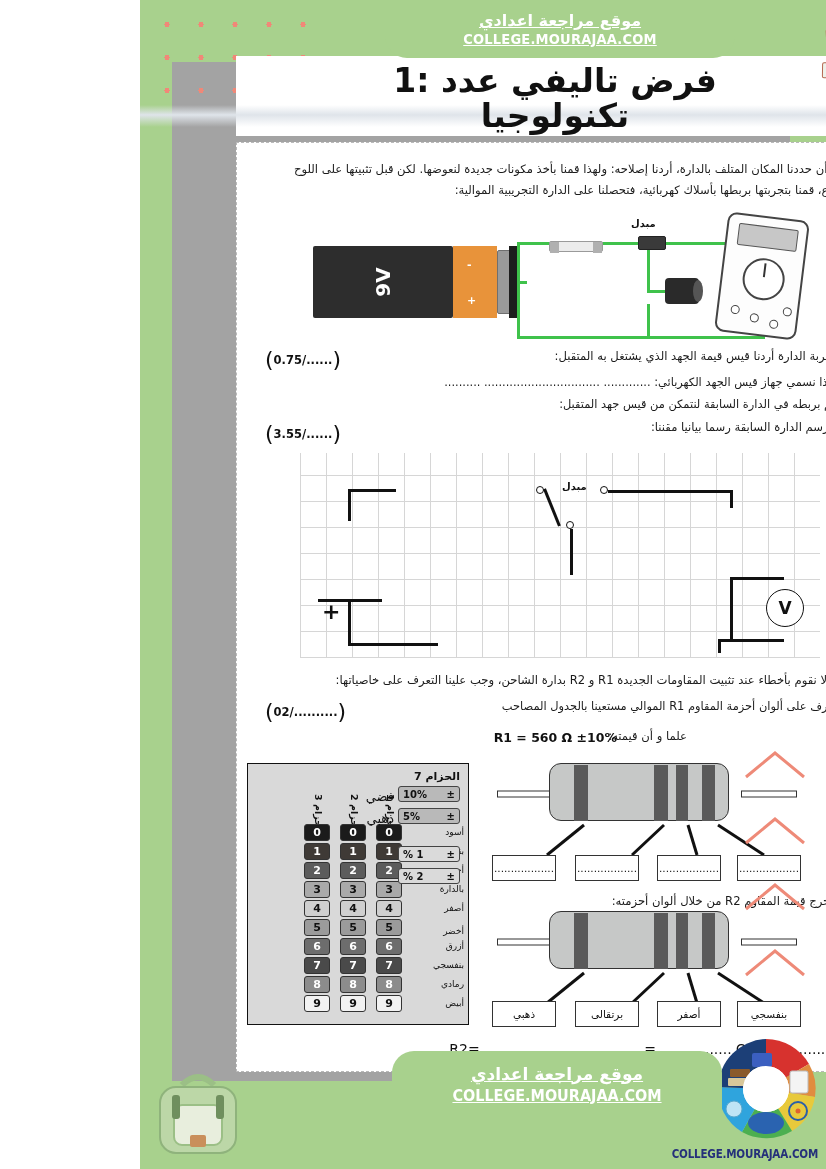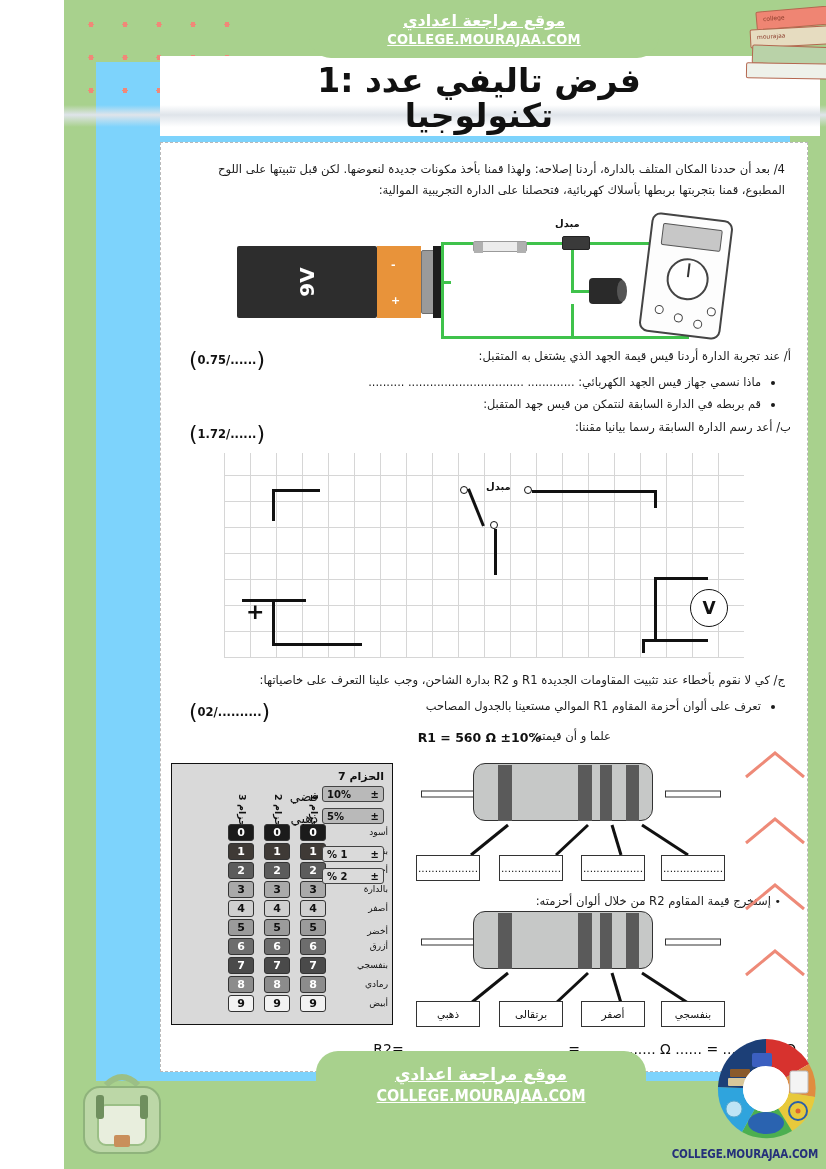--- a/index.html
+++ b/index.html
@@ -1,21 +1,21 @@
 <!DOCTYPE html>
 <html lang="ar" dir="rtl"><head>
 <meta charset="utf-8">
 <style>
   * { box-sizing: border-box; margin: 0; padding: 0; }
   html, body {
     width: 826px; height: 1169px;
     font-family: "DejaVu Sans", "Liberation Sans", sans-serif;
     background: #ffffff; overflow: hidden;
   }
-  .page { position: relative; width: 762px; height: 1169px; background:#7dd3fc; }
+  .page { position: relative; width: 686px; height: 1169px; background:#a3a3a3; }
 
   
   .band-top {
     position:absolute; left:0; top:0; width:826px; height:62px;
     background:#a8d18d;
   }
   .band-left {
     position:absolute; left:0; top:0; width:32px; height:1090px;
     background:#a8d18d;
   }
@@ -449,21 +449,21 @@
       <div class="q-line" style="padding-left:120px;">أ/ عند تجربة الدارة أردنا قيس قيمة الجهد الذي يشتغل به المتقبل:</div>
     </div>
 
     <ul class="bullets">
       <li>ماذا نسمي جهاز قيس الجهد الكهربائي: ............. ................................ ..........</li>
       <li>قم بربطه في الدارة السابقة لنتمكن من قيس جهد المتقبل:</li>
     </ul>
 
     <div style="position:relative; height:30px; margin-top:2px;">
       <div class="score" style="left:12px; top:4px;">
-        <span class="brk">(</span><span>....../1.72</span><span class="brk">)</span>
+        <span class="brk">(</span><span>....../3.55</span><span class="brk">)</span>
       </div>
       <div class="q-line" style="padding-left:120px;">ب/ أعد رسم الدارة السابقة رسما بيانيا مقننا:</div>
     </div>
 
     <div class="gridbox">
 
       <div class="gl" style="left:48px; top:36px; width:48px; height:2.5px;"></div>
       <div class="gl" style="left:48px; top:36px; width:2.5px; height:32px;"></div>
 
       <div class="plus-big" style="left:22px; top:146px;">+</div>

